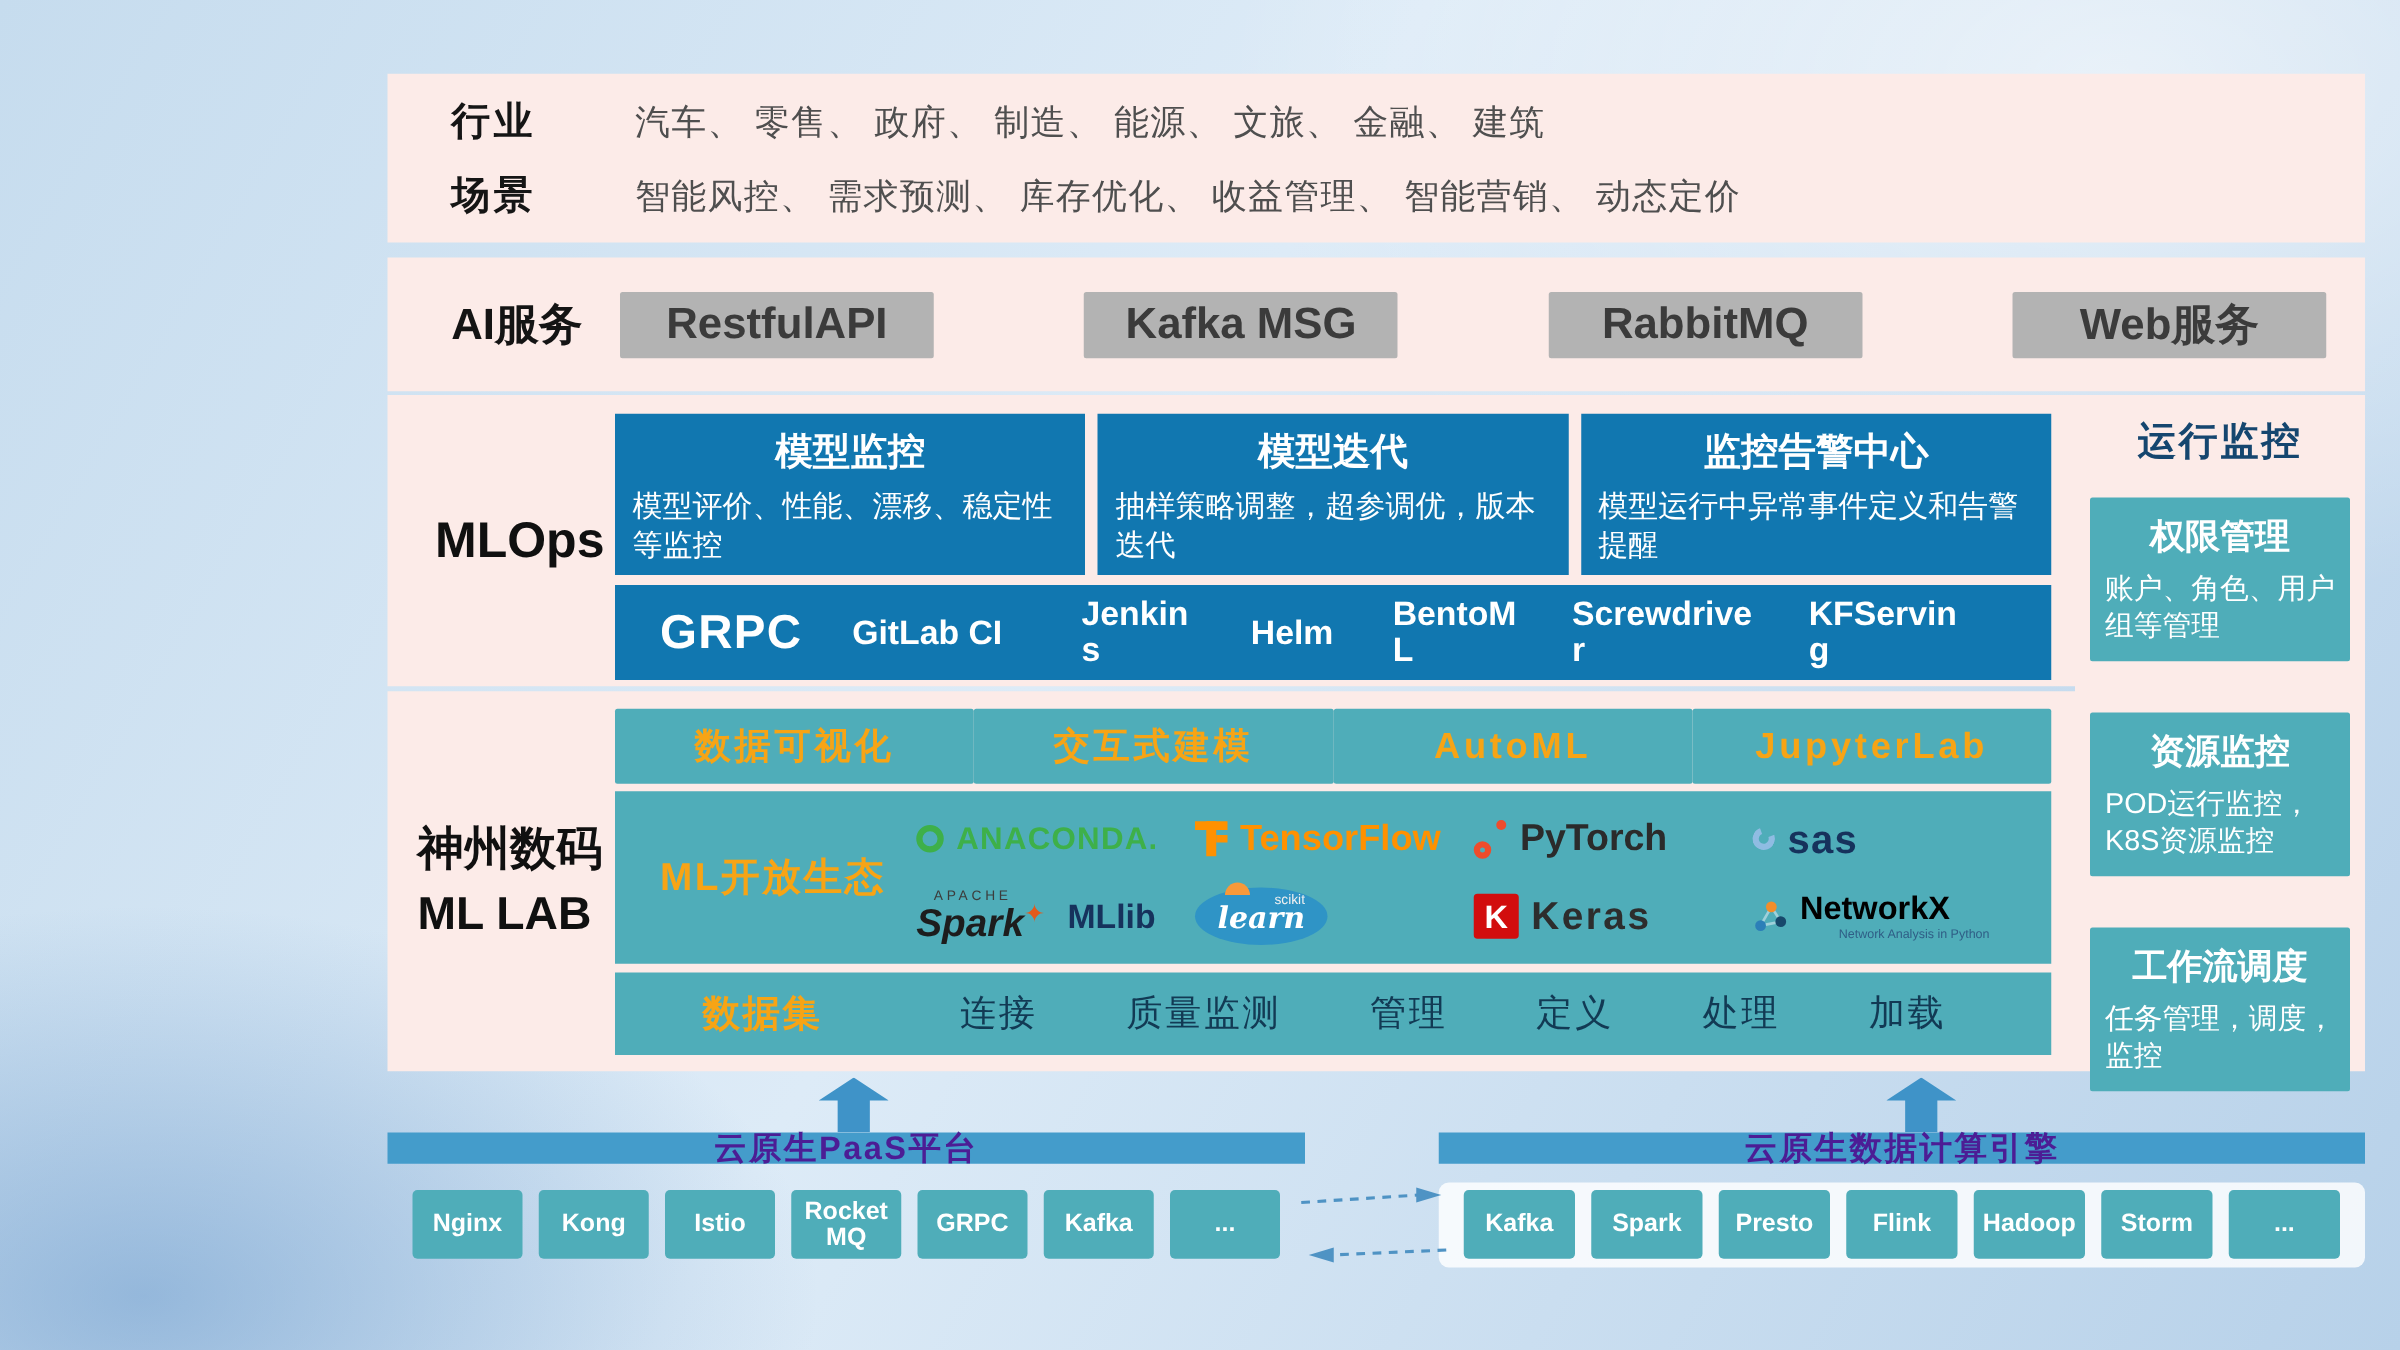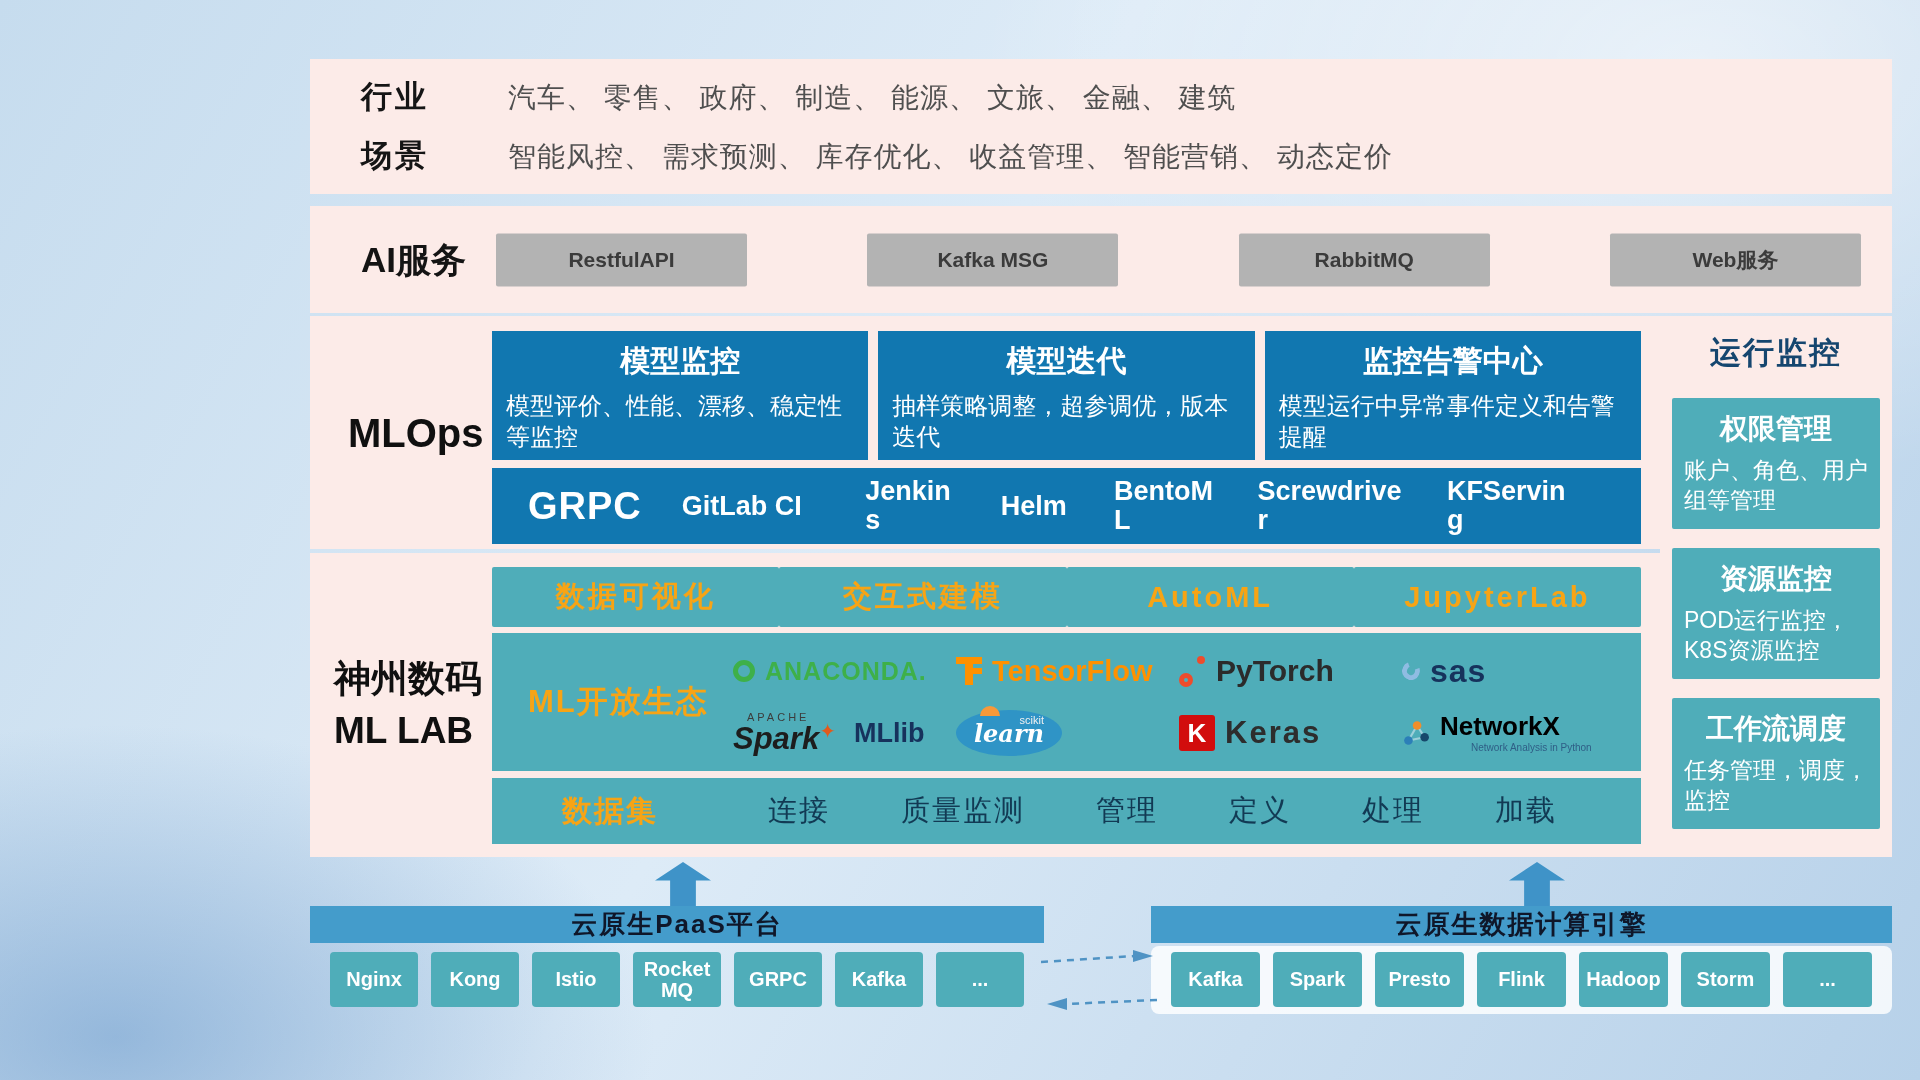--- a/index.html
+++ b/index.html
@@ -32,21 +32,21 @@
   .kv-label { width:147px; font-size:31px; font-weight:bold; color:#151515; letter-spacing:3px; }
   .kv-value { font-size:28px; color:#4f4f4f; letter-spacing:1px; }
 
   
   .row2 { left:310px; top:206px; width:1582px; height:107px; }
   .row2-label { position:absolute; left:51px; top:50%; transform:translateY(-50%);
     font-size:35px; font-weight:bold; color:#141414; }
   .row2-buttons { position:absolute; left:186px; right:31px; top:50%; transform:translateY(-50%);
     display:flex; justify-content:space-between; }
   .gray-btn { width:251px; height:53px; background:#b3b3b3; color:#3b3b3b;
-    font-weight:bold; font-size:21px; display:flex; align-items:center; justify-content:center;
+    font-weight:bold; font-size:35px; display:flex; align-items:center; justify-content:center;
     border-radius:2px; }
 
   
   .row3 { left:310px; top:316px; width:1350px; height:233px; }
   .row3-label { position:absolute; left:38px; top:50%; transform:translateY(-50%);
     font-size:40px; font-weight:bold; color:#101010; }
   .mlops-cards { position:absolute; left:182px; top:15px; width:1149px; display:flex; gap:10px; }
   .blue-card { flex:1; background:#1177b0; height:129px; padding:10px 14px; color:#fff; }
   .card-title { text-align:center; font-size:30px; font-weight:bold; margin-bottom:8px; }
   .card-desc { font-size:24px; line-height:1.3; }
@@ -54,21 +54,21 @@
     background:#1177b0; display:flex; align-items:center; color:#fff; padding:0 70px 0 36px; }
   .cicd-label { font-size:38px; font-weight:bold; margin-right:40px; letter-spacing:1px; }
   .cicd-items { flex:1; display:flex; justify-content:space-between; align-items:center; }
   .cicd-item { font-size:27px; font-weight:bold; line-height:1.06; word-break:break-all; }
   .ci0{width:140px}.ci1{width:92px}.ci2{width:70px}.ci3{width:100px}.ci4{width:146px}.ci5{width:124px}
 
   
   .monitor { left:1660px; top:316px; width:232px; height:541px; padding:16px 12px; }
   .monitor-title { text-align:center; font-size:31px; font-weight:bold; color:#15466f;
     letter-spacing:2px; margin-bottom:24px; }
-  .teal-card { background:#4fadb9; color:#fff; padding:12px; margin-bottom:19px;
+  .teal-card { background:#4fadb9; color:#fff; padding:12px; margin-bottom:41px;
     height:131px; border-radius:2px; }
   .teal-card .t { text-align:center; font-size:28px; font-weight:bold; margin-bottom:8px; }
   .teal-card .d { font-size:23px; line-height:1.3; }
 
   
   .row4 { left:310px; top:553px; width:1350px; height:304px; }
   .row4-label { position:absolute; left:24px; top:50%; transform:translateY(-50%);
     font-size:37px; font-weight:bold; color:#101010; line-height:1.4; }
   .lab-top { position:absolute; left:182px; top:14px; width:1149px;
     display:flex; justify-content:space-between; }
@@ -129,21 +129,21 @@
   .data-bar { position:absolute; left:182px; top:225px; width:1149px; height:66px;
     background:#4fadb9; display:flex; align-items:center; padding:0 84px 0 70px; }
   .data-label { color:#f7a415; font-size:30px; font-weight:bold; letter-spacing:2px; margin-right:110px; }
   .data-items { flex:1; display:flex; justify-content:space-between; }
   .data-item { color:#123a54; font-size:29px; letter-spacing:2px; }
 
   
   .up-arrow { position:absolute; top:862px; width:56px; height:44px; background:#3f93c8;
     clip-path:polygon(50% 0,100% 42%,73% 42%,73% 100%,27% 100%,27% 42%,0 42%); }
 
-  .bar-title { position:absolute; top:906px; height:37px; background:#449ccb; color:#0f172a;
+  .bar-title { position:absolute; top:906px; height:25px; background:#449ccb; color:#4c1d95;
     font-size:26px; font-weight:bold; letter-spacing:2px;
     display:flex; align-items:center; justify-content:center; }
   .paas-title { left:310px; width:734px; }
   .engine-title { left:1151px; width:741px; }
   .engine-bg { position:absolute; left:1151px; top:946px; width:741px; height:68px;
     background:rgba(255,255,255,.82); border-radius:8px; }
   .chip-row { position:absolute; top:952px; display:flex; gap:13px; padding:0 20px; }
   .paas-chips { left:310px; width:734px; }
   .engine-chips { left:1151px; width:741px; }
   .chip { flex:1; height:55px; background:#4fadb9; color:#fff; font-size:20px; font-weight:bold;

